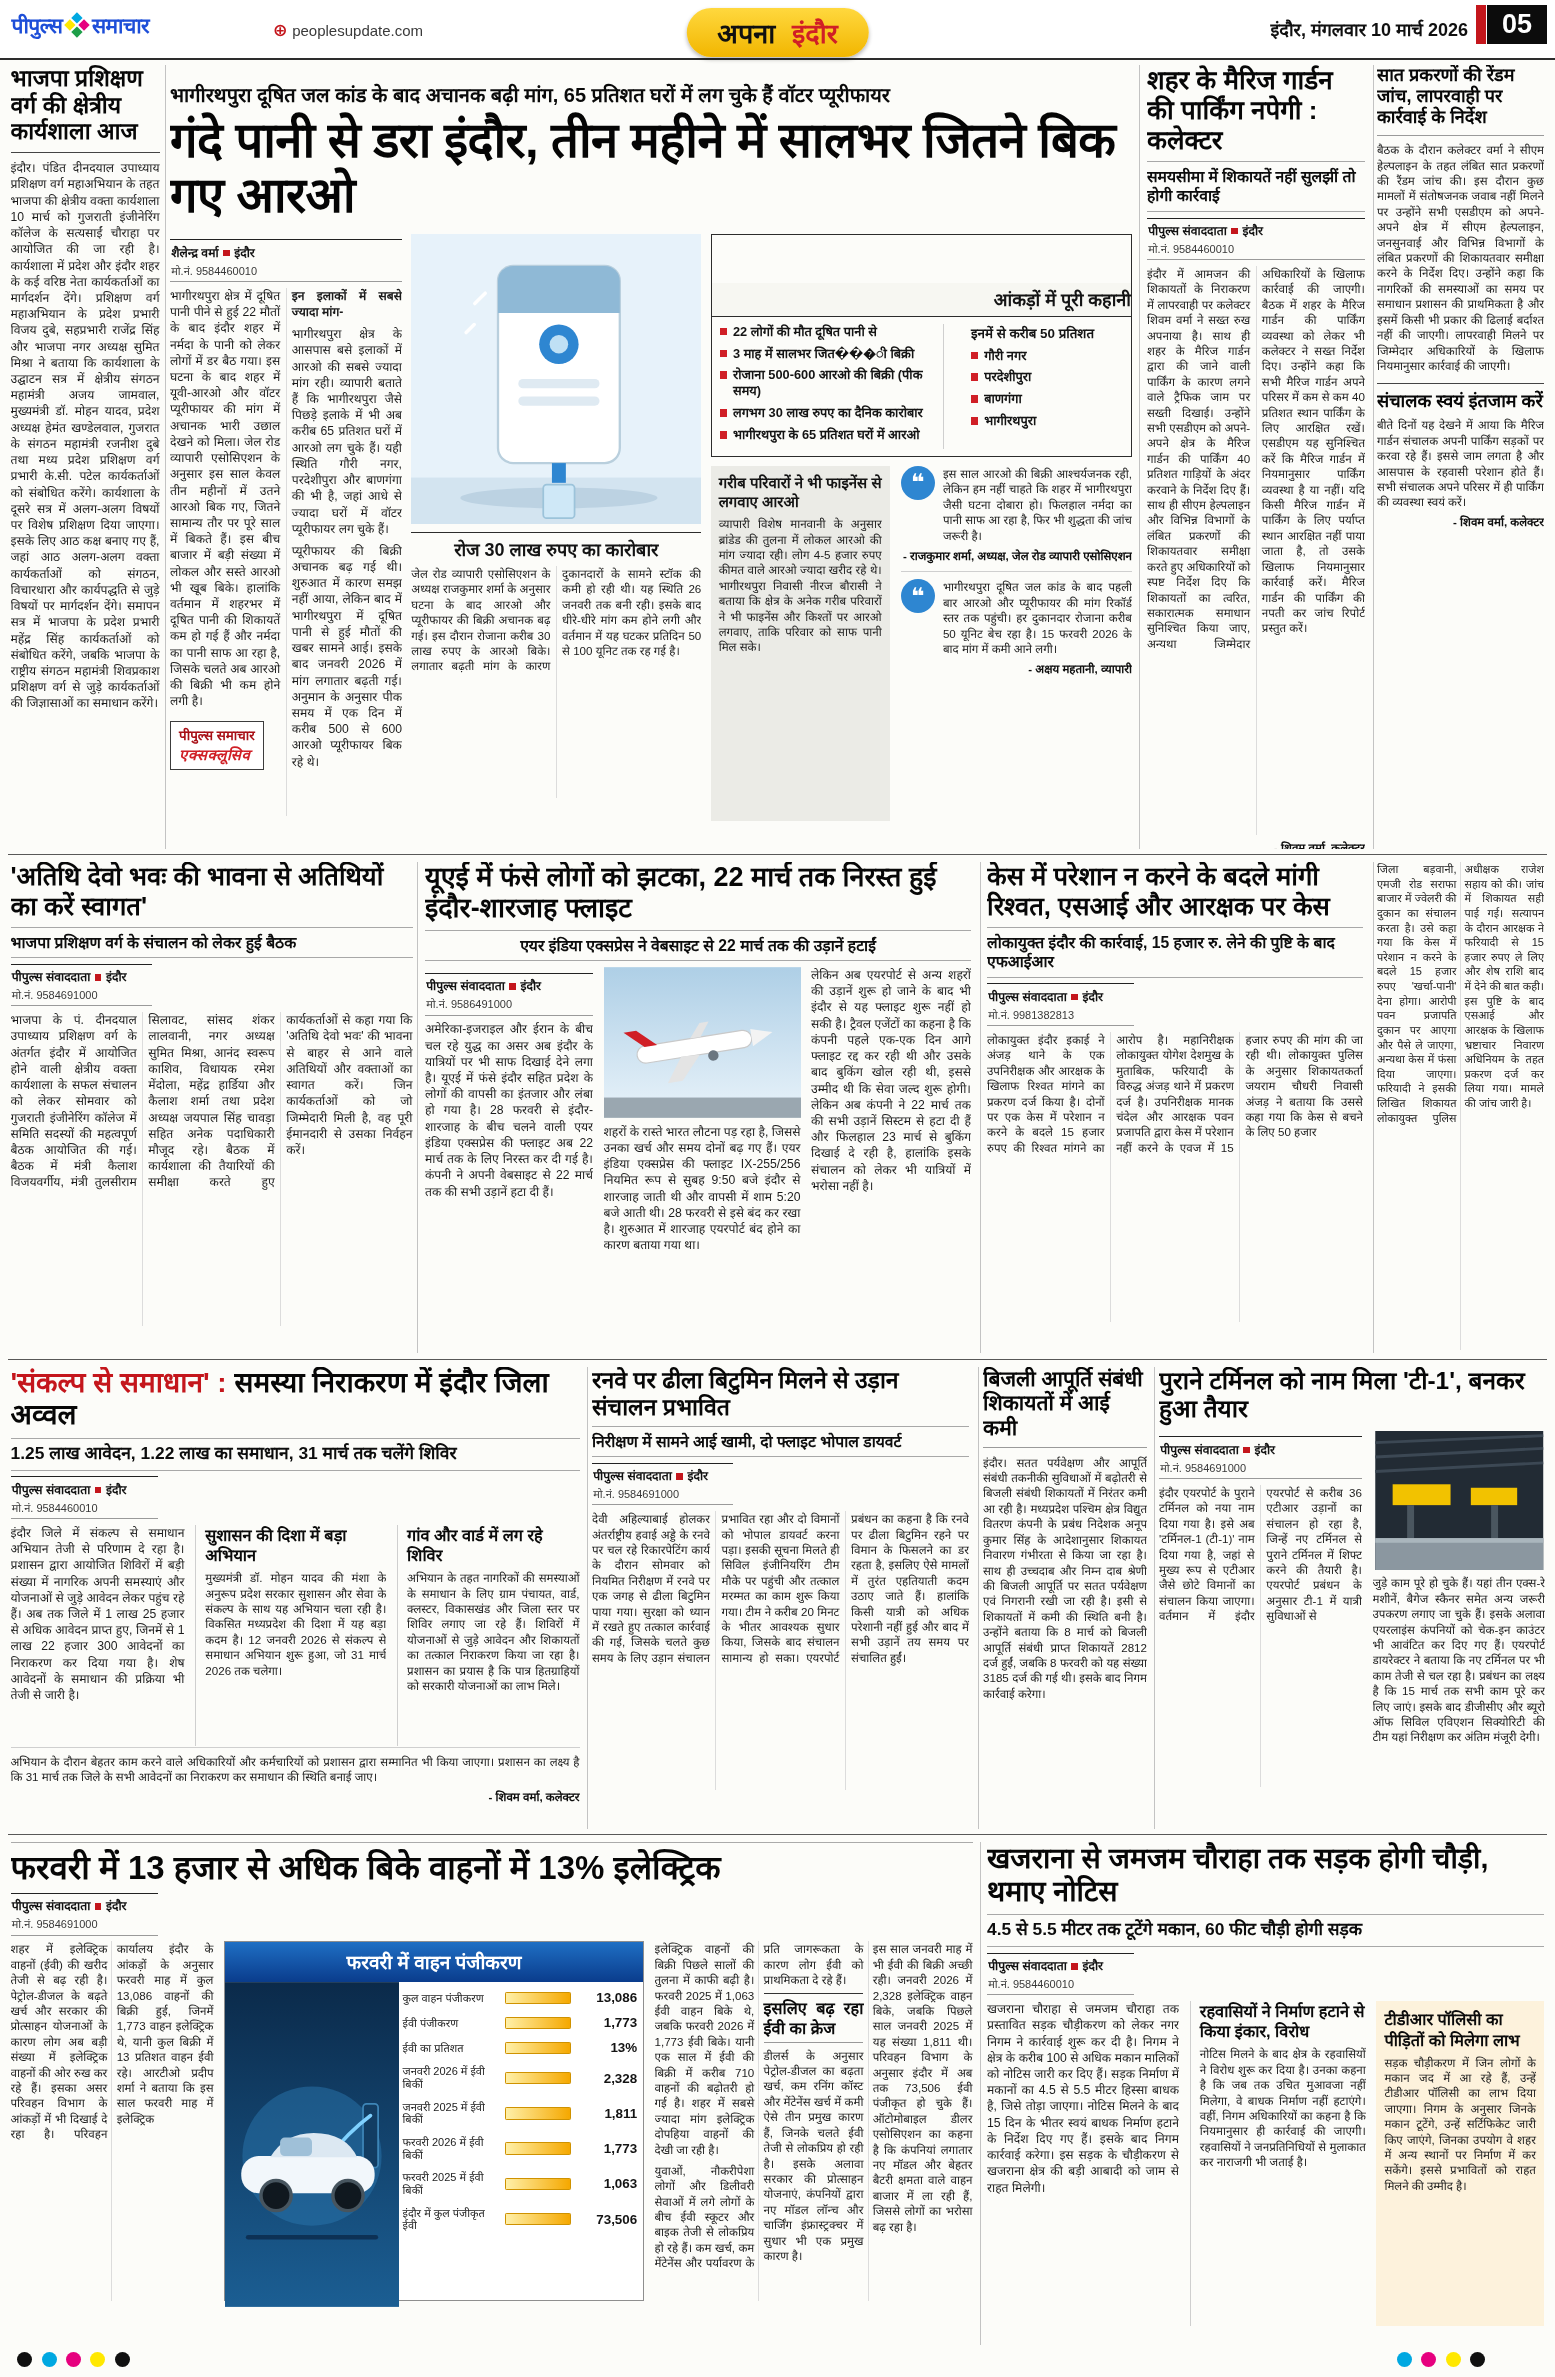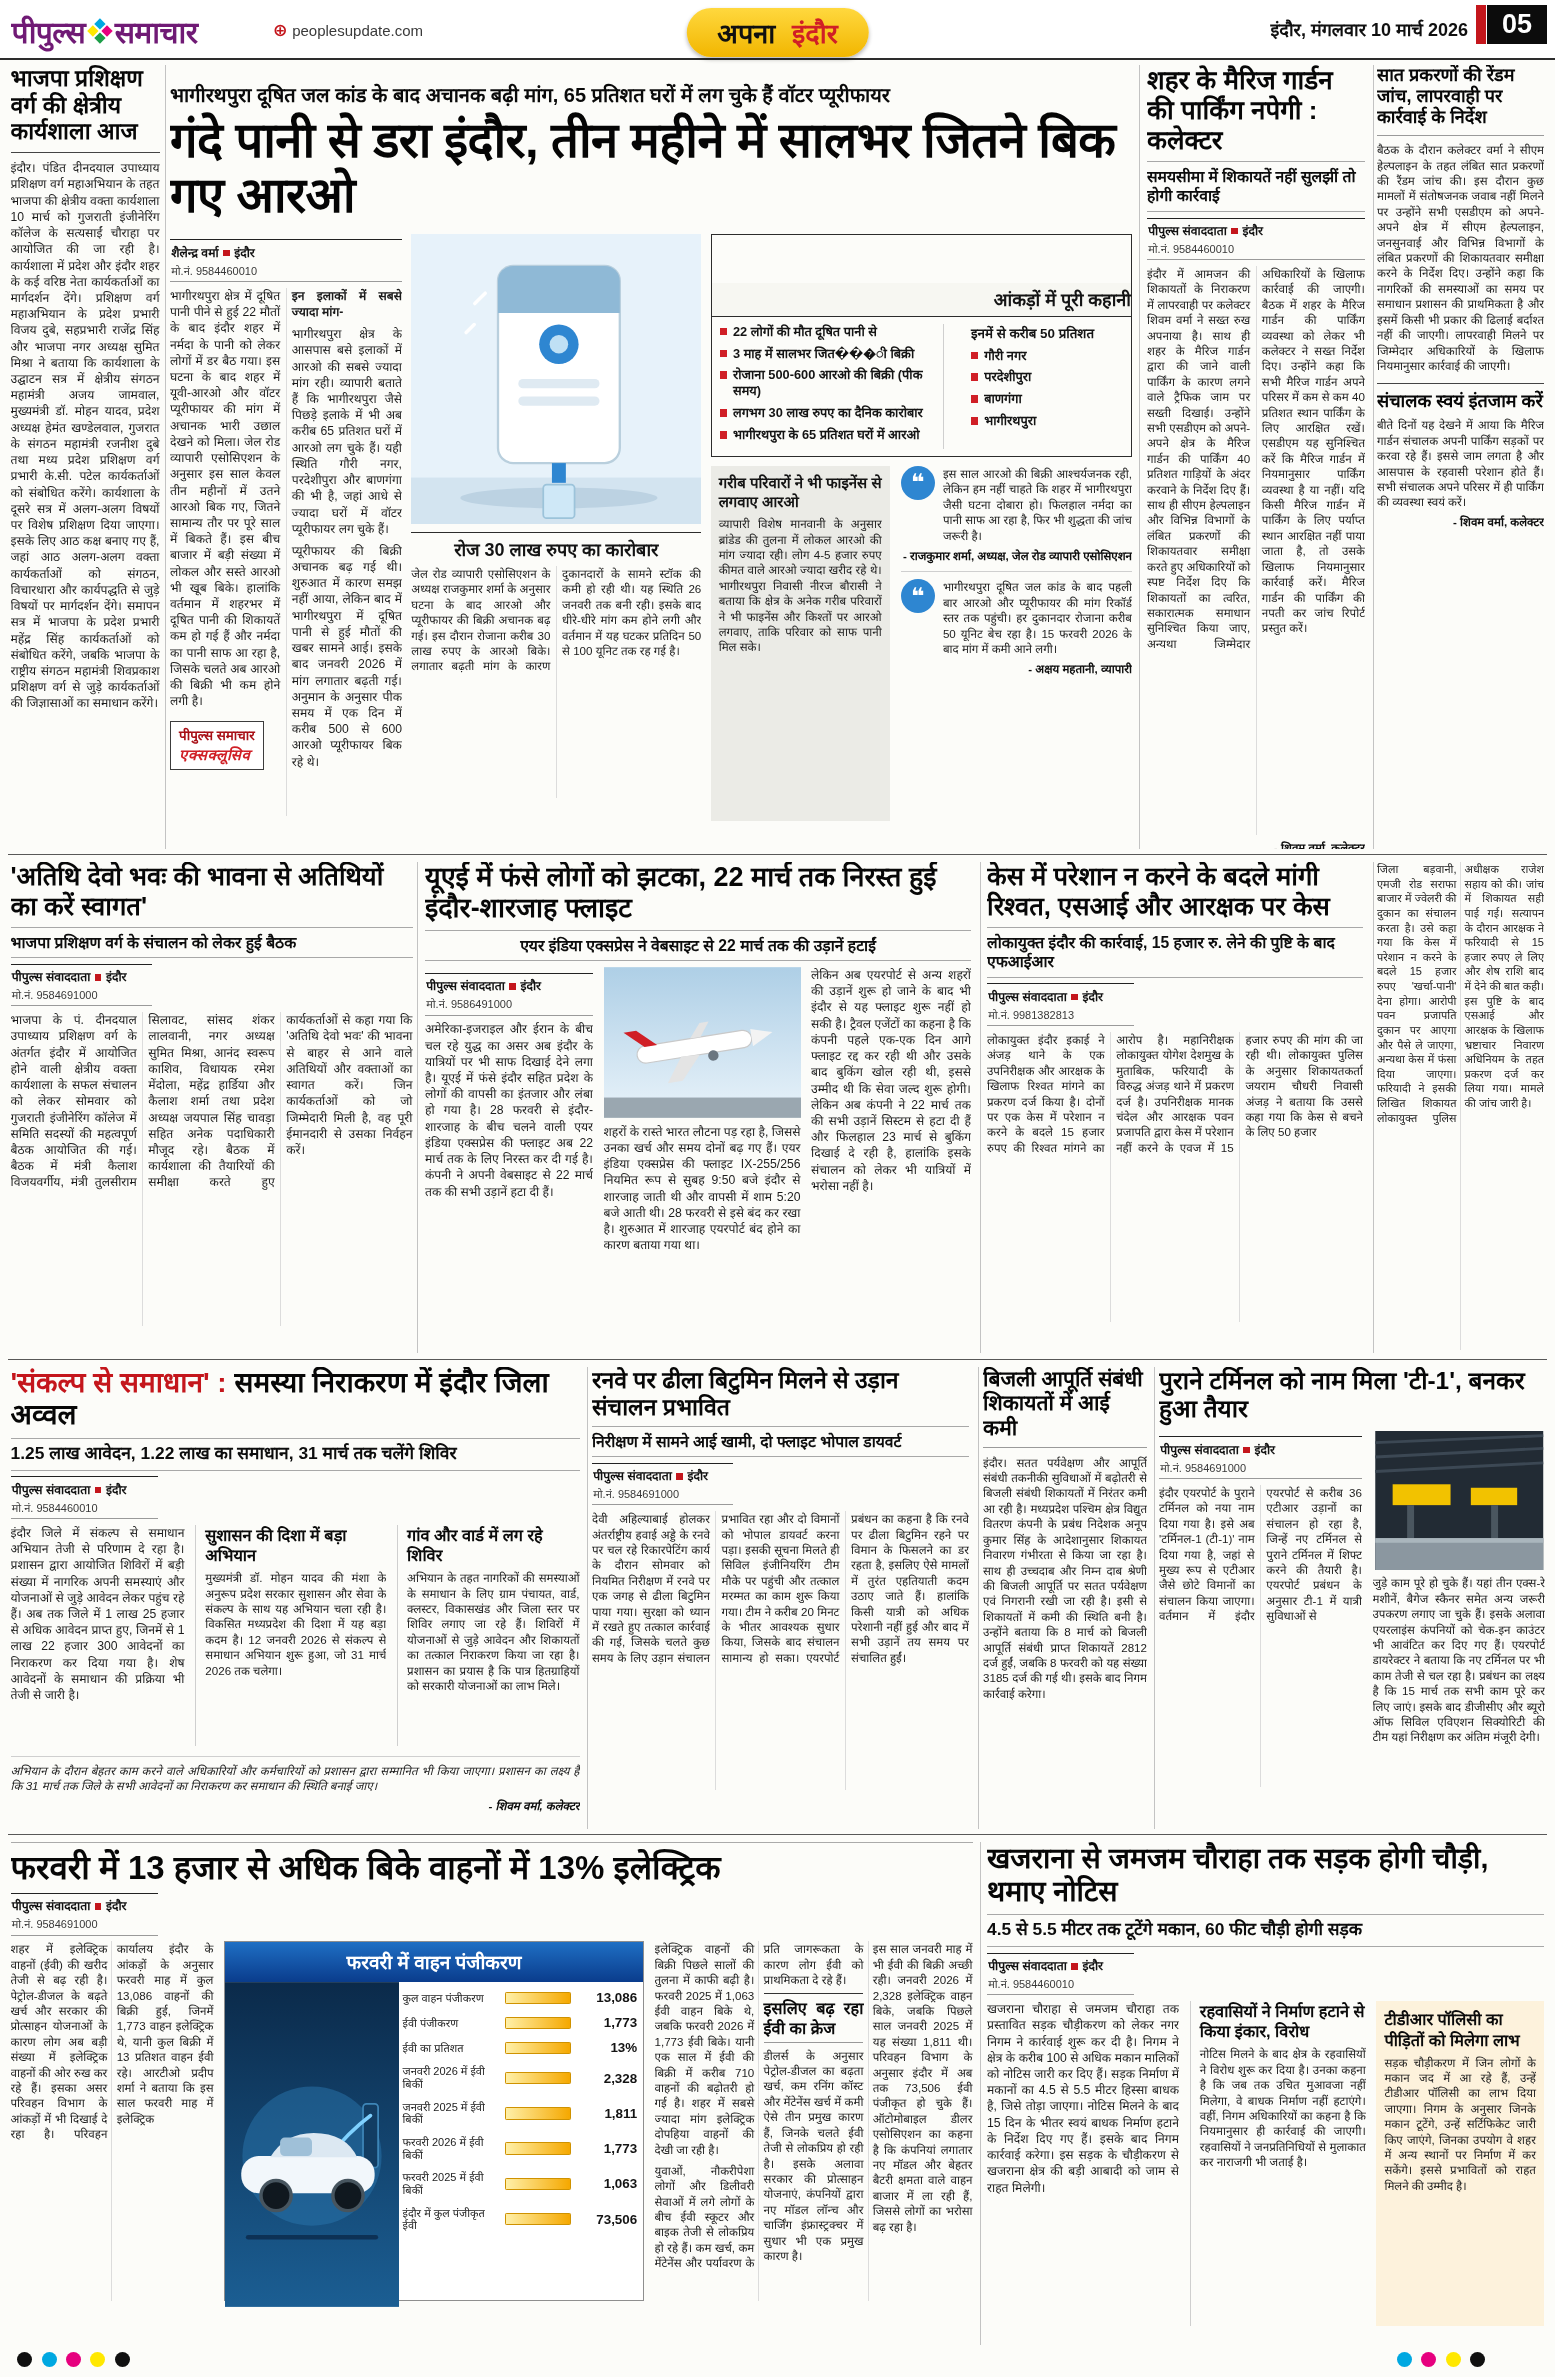--- a/index.html
+++ b/index.html
@@ -19,21 +19,21 @@
   .byl{border-top:1.2px solid #222;border-bottom:0.6px solid #9a9a9a;padding:3.5px 1.2px;margin:5.8px 0;}
   .byl .n{font-weight:700;font-size:12.2px;color:#111;}
   .byl .p{font-size:11px;color:#383838;margin-top:1.7px;}
   .sq{display:inline-block;width:6.4px;height:6.4px;background:#c4161c;margin:0 4.6px 1.2px 4.6px;vertical-align:middle;}
   .sub{font-weight:700;font-size:15.7px;line-height:1.25;padding:4.6px 0;border-top:0.6px solid #a8a8a8;border-bottom:0.6px solid #a8a8a8;margin:5.8px 0;color:#0d0d0d;}
   .attr{font-weight:700;text-align:right;font-size:11.6px;margin-top:4.6px;color:#0d0d0d;}
   .vr{position:absolute;width:0.6px;background:#c3c3c3;}
   .hr{position:absolute;left:8.1px;right:8.1px;height:1.2px;background:#585858;}
   
   .mast{position:absolute;left:0;top:0;width:1555px;height:58px;background:#ffffff;border-bottom:2.3px solid #2d2d2d;}
-  .logo{position:absolute;left:11.6px;top:10.5px;font-size:30px;font-weight:900;color:#701a75;letter-spacing:-0.6px;display:flex;align-items:center;text-align:center;}
+  .logo{position:absolute;left:11.6px;top:10.5px;font-size:21px;font-weight:900;color:#1d4ed8;letter-spacing:-0.6px;display:flex;align-items:center;text-align:center;}
   .logomark{display:inline-grid;grid-template-columns:8.1px 8.1px;grid-gap:1.7px;margin:0 5.8px;transform:rotate(45deg);}
   .logomark i{width:8.1px;height:8.1px;display:block;}
   .web{position:absolute;left:273px;top:20px;font-size:15px;color:#3a3a3a;display:flex;align-items:center;gap:4.6px;}
   .globe{color:#c4161c;font-size:17.4px;font-weight:700;}
   .pill{position:absolute;left:50%;transform:translateX(-50%);top:8.1px;background:linear-gradient(#ffd83e,#f2b600);border-radius:25.6px;padding:5.8px 31px;font-size:27px;font-weight:900;box-shadow:0 2.3px 4.6px rgba(0,0,0,.3);white-space:nowrap;}
   .pill .a{color:#101010;}
   .pill .b{color:#d01f26;margin-left:9.3px;}
   .date{position:absolute;right:87px;top:17.4px;font-size:18px;font-weight:700;color:#101010;}
   .pgno{position:absolute;right:8.1px;top:4.6px;width:60px;height:39px;background:#0c0c0c;color:#fff;font-size:27px;font-weight:800;display:flex;align-items:center;justify-content:center;}
   .pgred{position:absolute;right:69px;top:4.6px;width:10.5px;height:39px;background:#c4161c;}
@@ -324,21 +324,21 @@
     </div>
     <div style="width:181px;flex:0 0 181px;border-left:0.6px solid #cfcfcf;padding-left:9.3px;overflow:hidden;">
       <h4 class="boxtitle">सुशासन की दिशा में बड़ा अभियान</h4>
       <p class="bd sm">मुख्यमंत्री डॉ. मोहन यादव की मंशा के अनुरूप प्रदेश सरकार सुशासन और सेवा के संकल्प के साथ यह अभियान चला रही है। विकसित मध्यप्रदेश की दिशा में यह बड़ा कदम है। 12 जनवरी 2026 से संकल्प से समाधान अभियान शुरू हुआ, जो 31 मार्च 2026 तक चलेगा।</p>
     </div>
     <div style="flex:1;border-left:0.6px solid #cfcfcf;padding-left:9.3px;overflow:hidden;">
       <h4 class="boxtitle">गांव और वार्ड में लग रहे शिविर</h4>
       <p class="bd sm">अभियान के तहत नागरिकों की समस्याओं के समाधान के लिए ग्राम पंचायत, वार्ड, क्लस्टर, विकासखंड और जिला स्तर पर शिविर लगाए जा रहे हैं। शिविरों में योजनाओं से जुड़े आवेदन और शिकायतों का तत्काल निराकरण किया जा रहा है। प्रशासन का प्रयास है कि पात्र हितग्राहियों को सरकारी योजनाओं का लाभ मिले।</p>
     </div>
   </div>
-  <div style="border-top:0.6px solid #cfcfcf;padding-top:5.8px;margin-top:10px;font-style:italic;">
+  <div style="border-top:0.6px solid #cfcfcf;padding-top:5.8px;margin-top:1px;">
     <p class="bd sm">अभियान के दौरान बेहतर काम करने वाले अधिकारियों और कर्मचारियों को प्रशासन द्वारा सम्मानित भी किया जाएगा। प्रशासन का लक्ष्य है कि 31 मार्च तक जिले के सभी आवेदनों का निराकरण कर समाधान की स्थिति बनाई जाए।</p>
     <p class="attr">- शिवम वर्मा, कलेक्टर</p>
   </div>
 </section>
 
 <section class="sec" style="left:592px;top:1367px;width:377px;height:462px;">
   <h2 class="hl" style="font-size:23px;">रनवे पर ढीला बिटुमिन मिलने से उड़ान संचालन प्रभावित</h2>
   <p class="sub">निरीक्षण में सामने आई खामी, दो फ्लाइट भोपाल डायवर्ट</p>
   <div class="byl" style="width:139px;">
     <div class="n"><span>पीपुल्स संवाददाता</span><span class="sq"></span><span>इंदौर</span></div>

